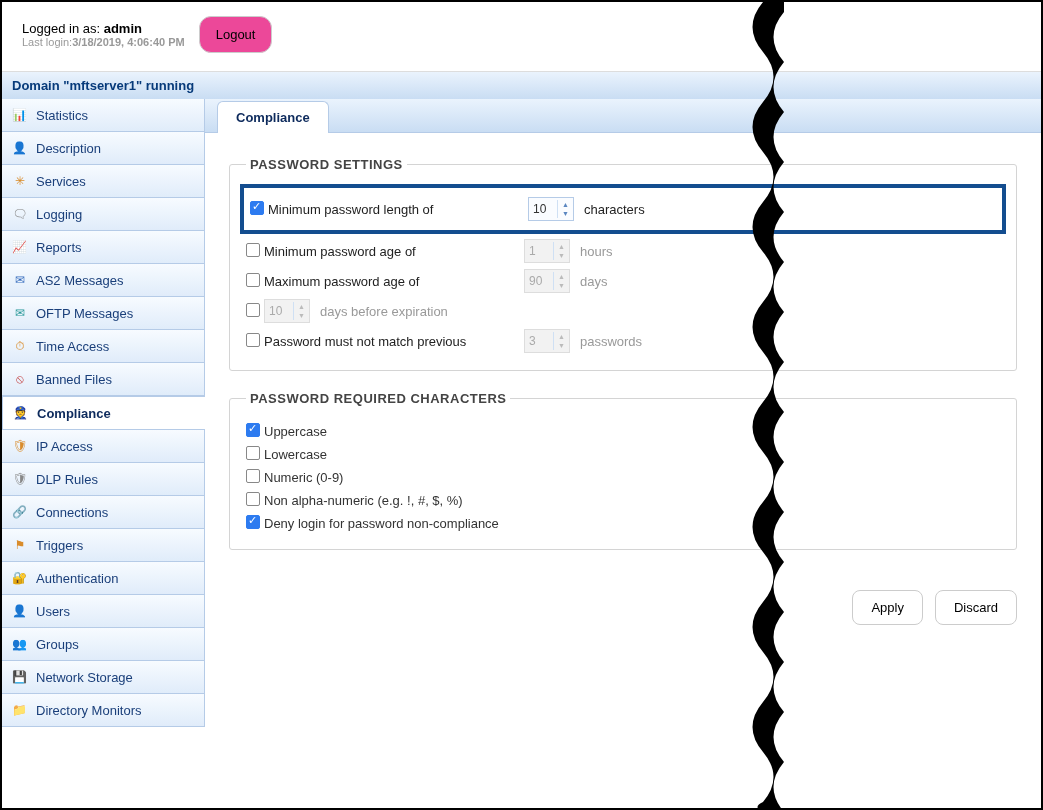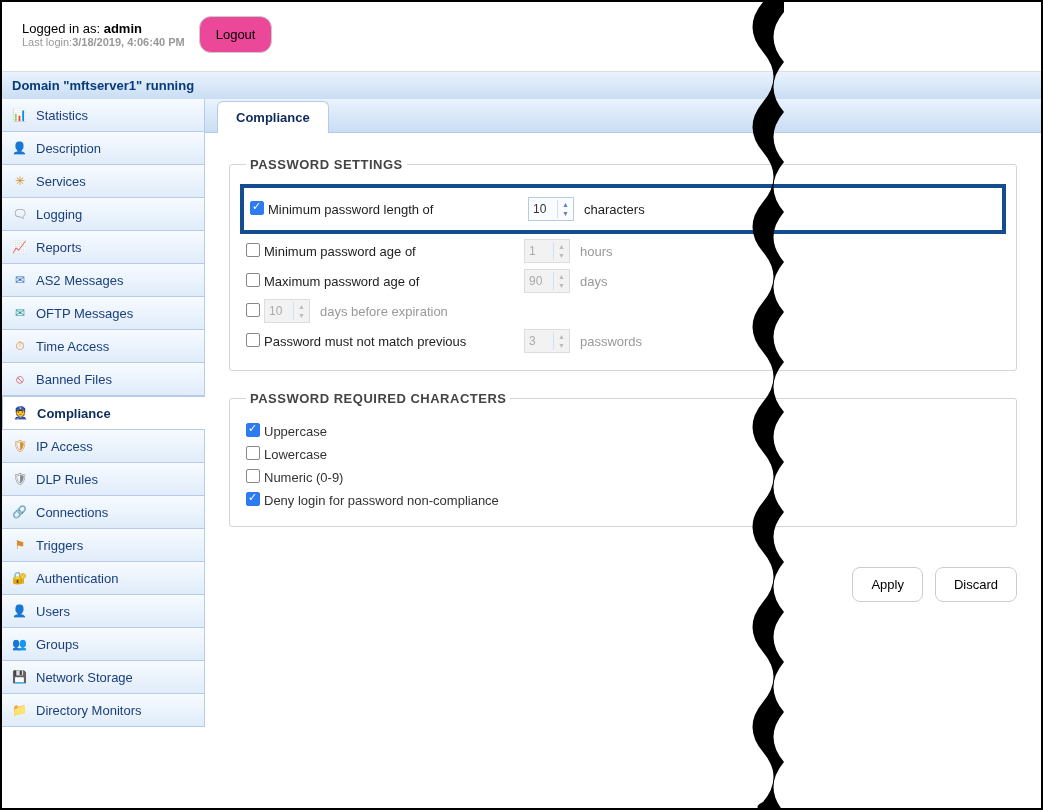--- a/index.html
+++ b/index.html
@@ -245,20 +245,24 @@
             </div>
             <div class="fldrow">
               <span class="cb"><span class="chk"></span></span>
               <span>Lowercase</span>
             </div>
             <div class="fldrow">
               <span class="cb"><span class="chk"></span></span>
               <span>Numeric (0-9)</span>
             </div>
             <div class="fldrow">
+              <span class="cb"><span class="chk"></span></span>
+              <span>Non alpha-numeric (e.g. !, #, $, %)</span>
+            </div>
+            <div class="fldrow">
               <span class="cb"><span class="chk checked"></span></span>
               <span>Deny login for password non-compliance</span>
             </div>
           </div>
       </fieldset>
 
 
     </div>
     <div class="btnrow">
       <button class="btn">Apply</button>

